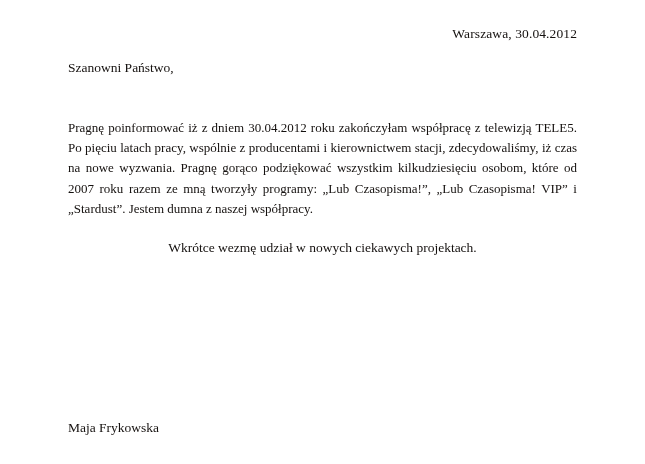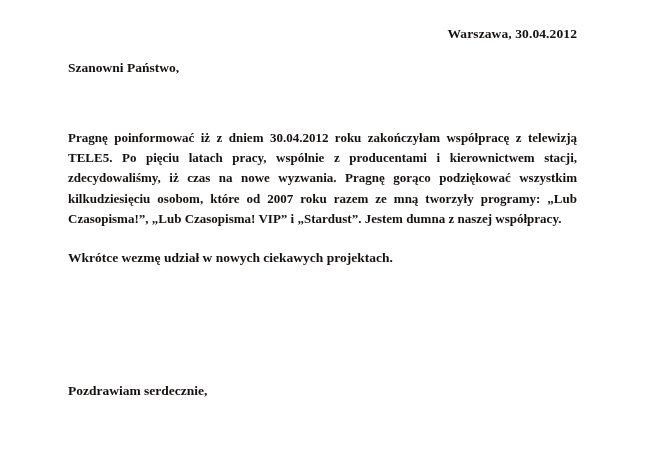--- a/index.html
+++ b/index.html
@@ -13,55 +13,54 @@
     font-family: "Liberation Serif", "DejaVu Serif", serif;
     color: #15110f;
     overflow: hidden;
   }
   .page {
     position: relative;
     width: 645px;
     height: 464px;
     background: #ffffff;
     box-sizing: border-box;
-    font-weight: bold;
   }
   .dateline {
     position: absolute;
     top: 26px;
     right: 68px;
     font-size: 13.5px;
     letter-spacing: 0.1px;
     white-space: nowrap;
   }
   .body-block {
     position: absolute;
     left: 68px;
     top: 58px;
     width: 509px;
   }
   .salutation {
     font-size: 13.5px;
     line-height: 20px;
-    margin: 0 0 50px 0;
+    margin: 0 0 40px 0;
     text-align: left;
   }
   p.para {
     font-size: 13px;
     line-height: 20.2px;
     text-align: justify;
     text-justify: inter-word;
     margin: 0 0 19px 0;
     -webkit-hyphens: none;
     hyphens: none;
   }
   p.single {
     font-size: 13.5px;
     line-height: 20.2px;
-    text-align: left;
+    text-align: center;
     margin: 0 0 19px 0;
   }
   .closing {
     position: absolute;
     left: 68px;
     top: 381px;
     font-size: 13.5px;
     line-height: 20px;
   }
   .signature {
@@ -83,16 +82,16 @@
 
     <div class="salutation">Szanowni Państwo,</div>
 
     <p class="para">Pragnę poinformować iż z dniem 30.04.2012 roku zakończyłam współpracę z telewizją TELE5. Po pięciu latach pracy, wspólnie z producentami i kierownictwem stacji, zdecydowaliśmy, iż czas na nowe wyzwania. Pragnę gorąco podziękować wszystkim kilkudziesięciu osobom, które od 2007 roku razem ze mną tworzyły programy: „Lub Czasopisma!”, „Lub Czasopisma! VIP” i „Stardust”. Jestem dumna z naszej współpracy.</p>
 
 
     <p class="single">Wkrótce wezmę udział w nowych ciekawych projektach.</p>
 
   </div>
 
-  <div class="closing">Pozdrawiam serdecznie,</div>
 
+  <div class="signature">Maja Frykowska</div>
 
 </div>
 
 </body></html>

